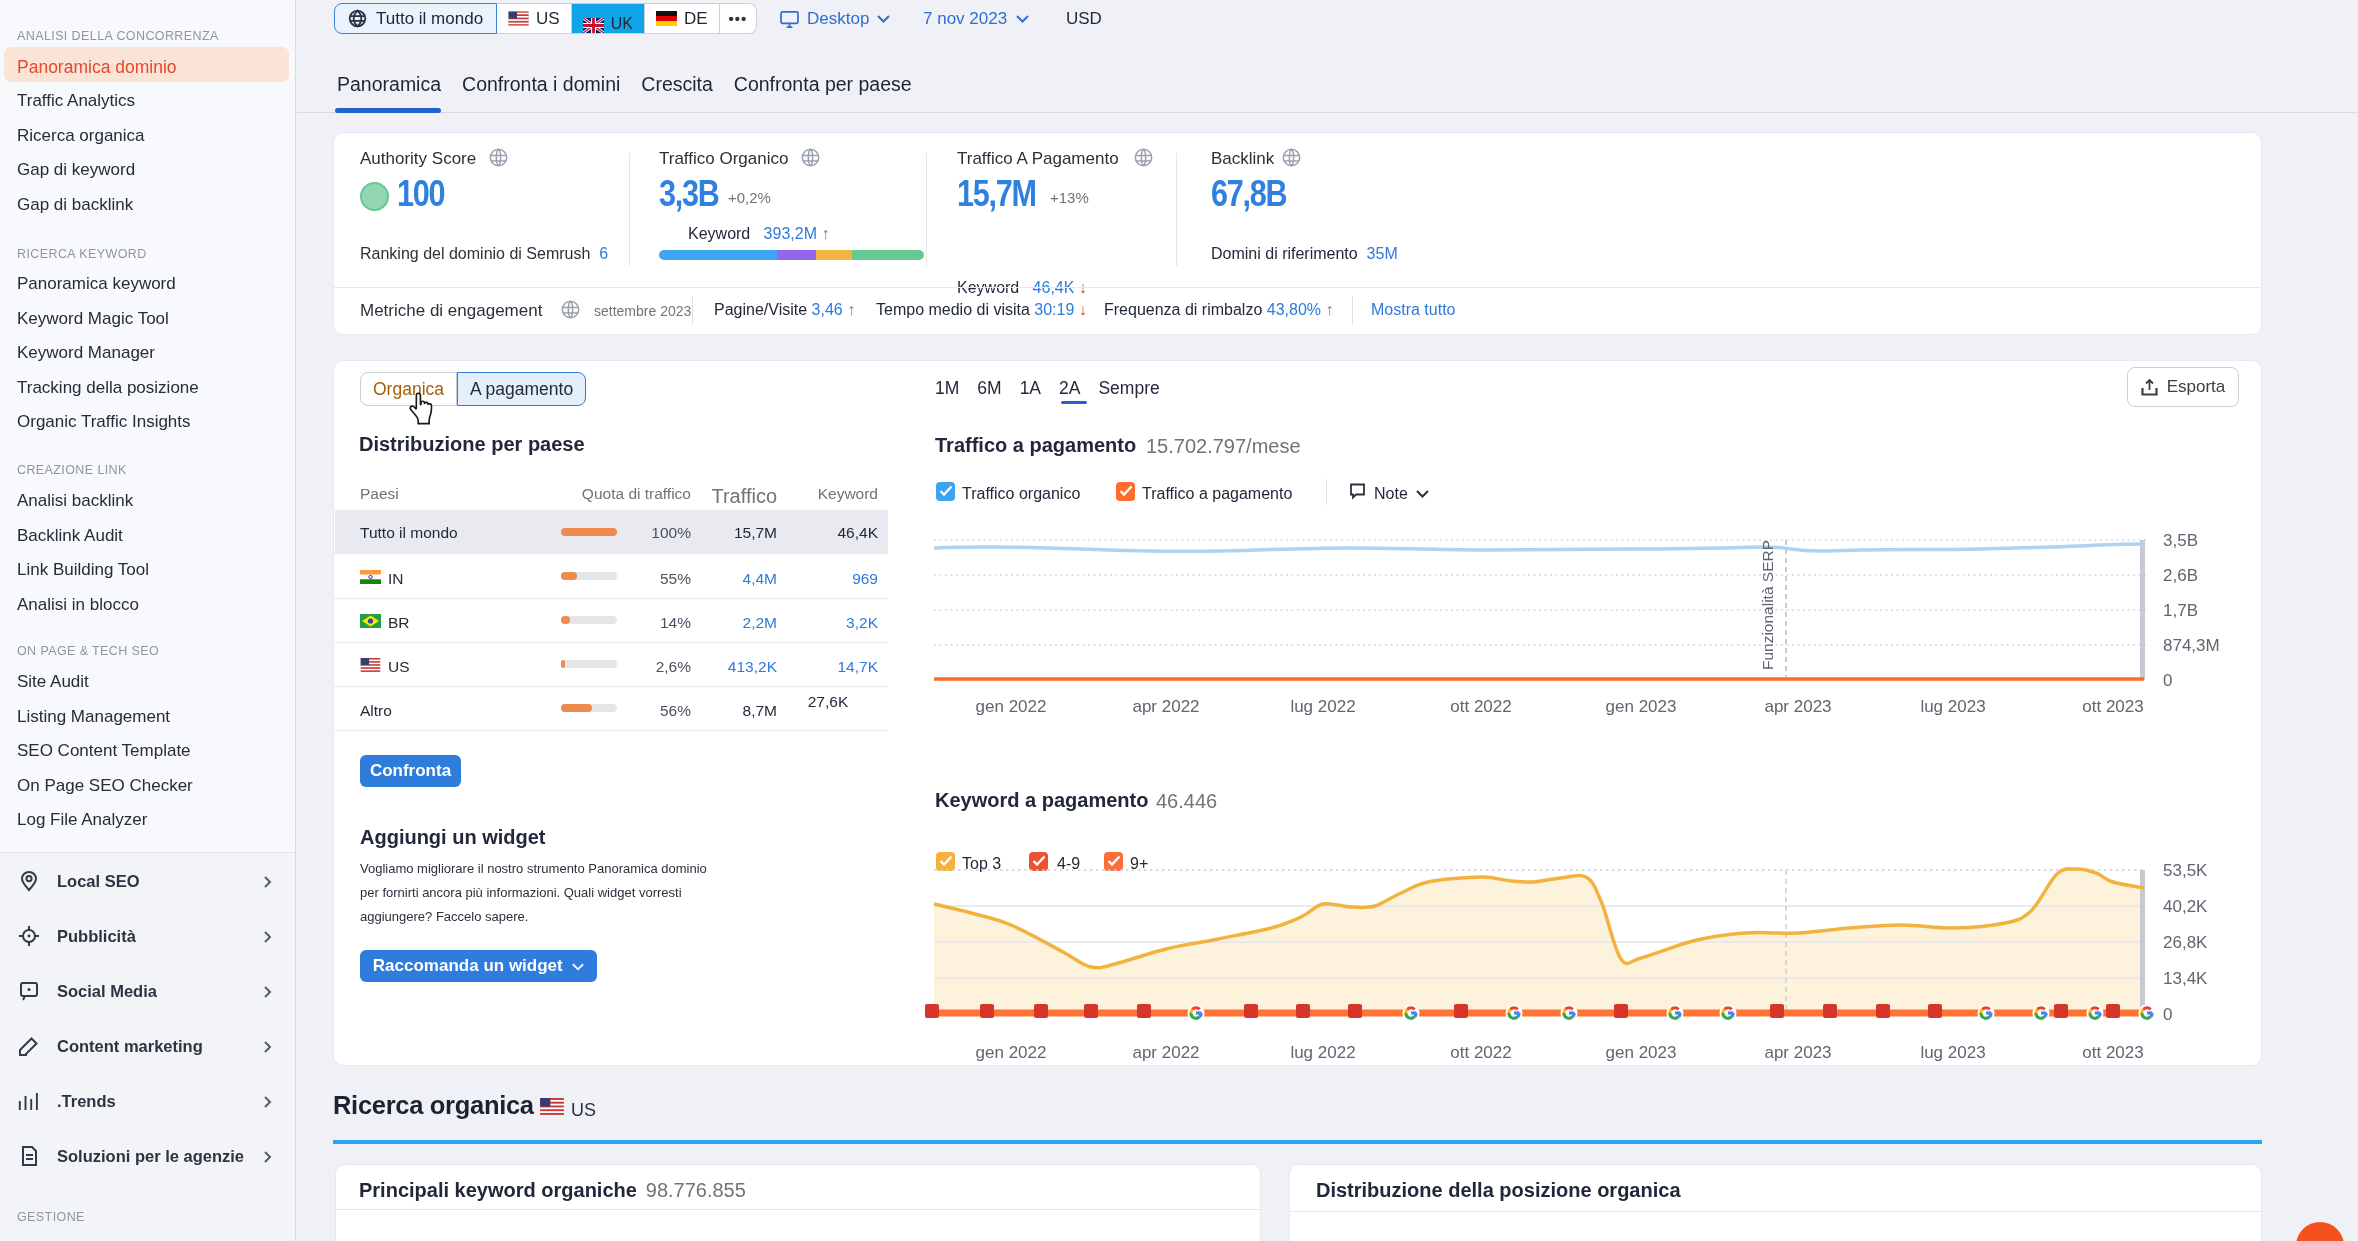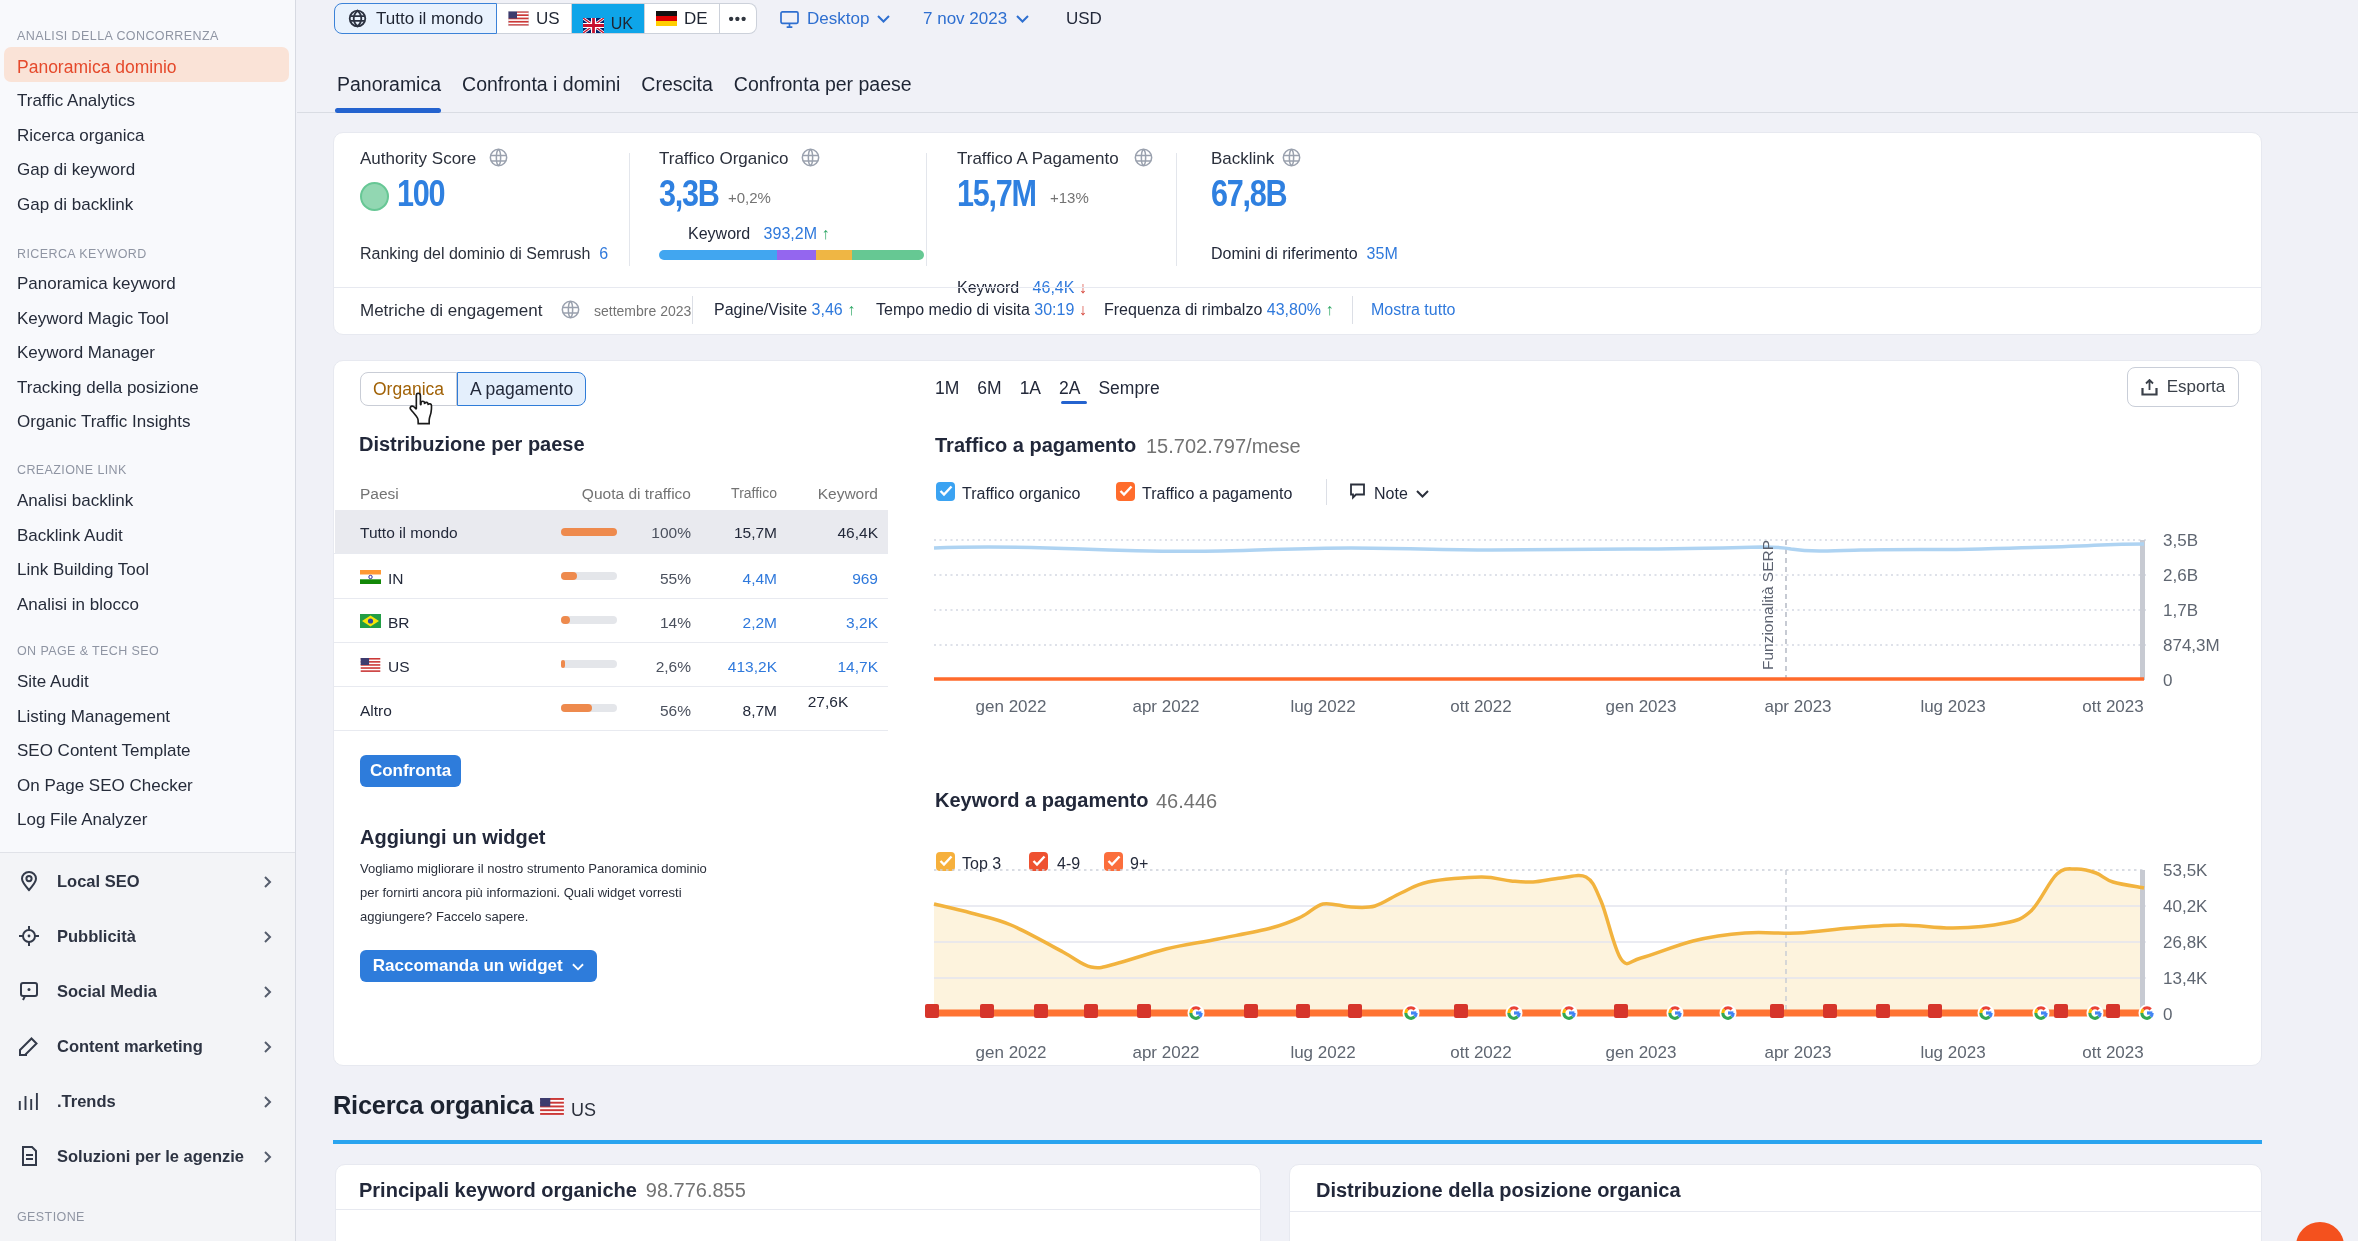--- a/index.html
+++ b/index.html
@@ -241,21 +241,21 @@
       <div style="display:flex; align-items:center; padding:0 12px; background:#fff; border:1px solid #c9cdd6; border-radius:8px 0 0 8px; color:#a16207;">Organica</div>
       <div style="display:flex; align-items:center; padding:0 12px; background:#e4effc; border:1px solid #2f7cd8; border-radius:0 8px 8px 0; color:#23293a;">A pagamento</div>
     </div>
     <svg class="abs" style="left:73px; top:30px;" width="28" height="36" viewBox="0 0 24 30">
         <path d="M9.5 1.5c1.2 0 2 .9 2 2.2v7.2c0 .4.4.5.5.1V9.6c.2-1.7 2.8-1.7 3 0l.1 1.2c0-.3.1-.7.3-.9.5-.9 2.3-.7 2.6.5l.2 1.2c.1-.9 1-1.3 1.8-1 .7.2 1 .8 1 1.7 0 0 .1 2.9-.4 5.5-.4 2.6-1.6 4.2-1.6 6.8v2.9h-9.4l-.1-3c0-1.5-.9-2.4-2-3.9-1-1.4-2.8-3.3-3.9-4.7-.8-.9-1.3-1.8-.6-2.7.6-.8 1.9-.8 2.7-.2.8.5 1.8 1.7 1.8 1.7.2.3.5.1.5-.1V3.7c0-1.3.7-2.2 1.5-2.2z" fill="#fff" stroke="#1a1a1a" stroke-width="1.4"></path>
       </svg>
     <div class="abs h20" style="left:25px; top:72px;">Distribuzione per paese</div>
 
     <div class="abs gray" style="left:26px; top:124px; font-size:15.5px;">Paesi</div>
     <div class="abs gray" style="left:245px; top:124px; width:112px; text-align:right; font-size:15.5px;">Quota di traffico</div>
-    <div class="abs gray" style="left:343px; top:124px; width:100px; text-align:right; font-size:14px;">Traffico</div>
+    <div class="abs gray" style="left:343px; top:124px; width:100px; text-align:right; font-size:20px;">Traffico</div>
     <div class="abs gray" style="left:444px; top:124px; width:100px; text-align:right; font-size:15.5px;">Keyword</div>
     <div class="abs" style="left:1px; top:149px; width:553px; height:43px; background:#e9eaef;"></div>
     <div class="abs" style="left:26px; top:163px; font-size:15.5px;">Tutto il mondo</div>
     <div class="abs" style="left:227px; top:167px; width:56px; height:8px; border-radius:4px; background:#ee8a4d;"></div>
     <div class="abs" style="left:257px; top:163px; width:100px; text-align:right; font-size:15.5px; color:#4b515e;">100%</div>
     <div class="abs" style="left:343px; top:163px; width:100px; text-align:right; font-size:15.5px;">15,7M</div>
     <div class="abs" style="left:444px; top:163px; width:100px; text-align:right; font-size:15.5px;">46,4K</div>
     <div class="abs" style="left:0px; top:192px; width:554px; height:1px; background:#e8eaf0;"></div>
     <svg class="abs" style="left:26px; top:209px;" width="21" height="14" viewBox="0 0 21 14">
         <rect width="21" height="4.7" fill="#f93"></rect>

